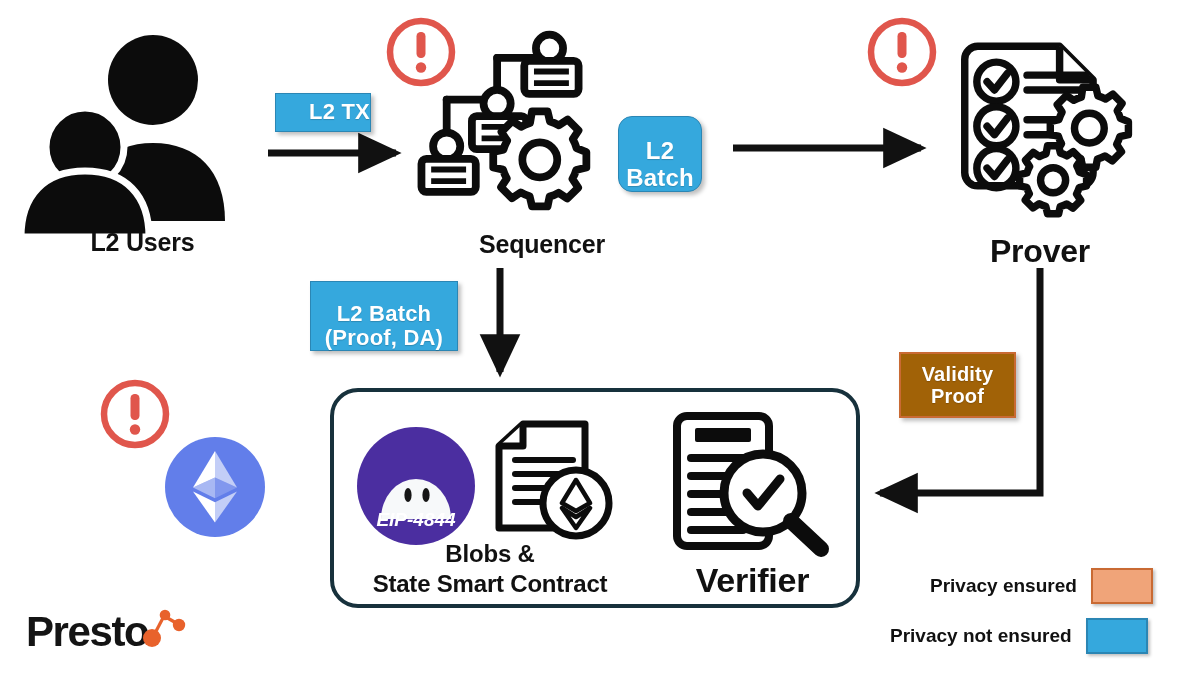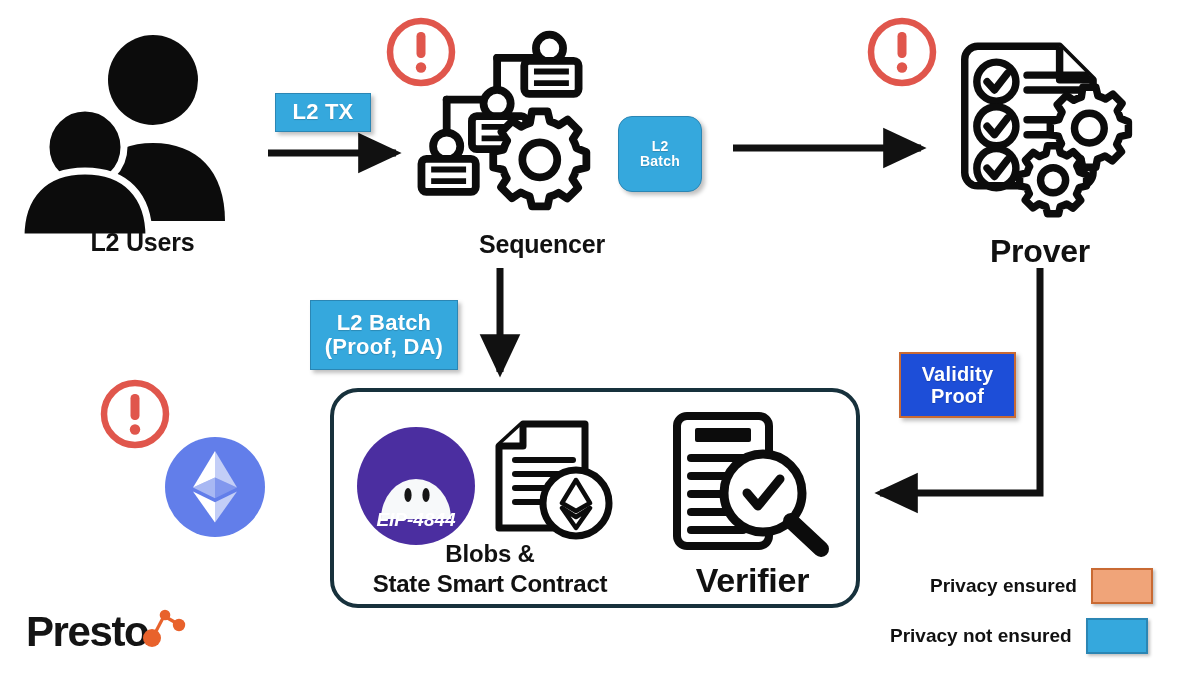--- a/index.html
+++ b/index.html
@@ -22,23 +22,24 @@
   
   .chip{
     display:flex; align-items:center; justify-content:center;
     text-align:center; color:#ffffff; font-weight:bold;
     line-height:1.1; letter-spacing:.2px;
     text-shadow:0 1px 1px rgba(0,0,0,.18);
   }
   .chip-blue{
     background:#35a8dd; border:1.5px solid #2b86b4;
     box-shadow:3px 3px 4px rgba(0,0,0,.25);
+    justify-content:flex-end;
   }
   .chip-orange{
-    background:#1d4ed8; border:2px solid #c96a33;
+    background:#a16207; border:2px solid #c96a33;
     box-shadow:3px 3px 4px rgba(0,0,0,.25);
   }
   .chip-round{ border-radius:14px; }
 
   
   .legend-row{ display:flex; align-items:center; gap:14px; }
   .legend-text{ font-weight:bold; font-size:19px; color:#111; white-space:nowrap; }
   .legend-swatch{ width:62px; height:36px; }
   .sw-orange{ background:#f0a479; border:2.5px solid #c96a33; box-shadow:2px 2px 3px rgba(0,0,0,.25); }
   .sw-blue{ background:#35a8dd; border:2.5px solid #2b86b4; box-shadow:2px 2px 3px rgba(0,0,0,.25); }
@@ -124,21 +125,21 @@
     <line x1="28" y1="150" x2="64" y2="150" stroke="#0c0c0c" stroke-width="6"></line>
     <line x1="28" y1="162" x2="64" y2="162" stroke="#0c0c0c" stroke-width="6"></line>
 
     <g transform="translate(140,140)">
       <path fill="#fff" stroke="#0c0c0c" stroke-width="8" stroke-linejoin="round" d="M-8,-50 h16 l2.5,10.5 a41,41 0 0 1 9.2,3.9 l9-6 11.3,11.3 -6,9 a41,41 0 0 1 3.9,9.2 L48,-8 v16 l-10.5,2.5 a41,41 0 0 1 -3.9,9.2 l6,9 -11.3,11.3 -9,-6 a41,41 0 0 1 -9.2,3.9 L8,48 h-16 l-2.5,-10.5 a41,41 0 0 1 -9.2,-3.9 l-9,6 -11.3,-11.3 6,-9 a41,41 0 0 1 -3.9,-9.2 L-48,8 v-16 l10.5,-2.5 a41,41 0 0 1 3.9,-9.2 l-6,-9 11.3,-11.3 9,6 a41,41 0 0 1 9.2,-3.9 z"></path>
       <circle r="18" fill="#fff" stroke="#0c0c0c" stroke-width="8"></circle>
     </g>
   </svg>
   <div class="abs node-label" style="left:395px;top:230px;width:210px;font-size:25px;text-align:right;">Sequencer</div>
 
-  <div class="abs chip chip-blue chip-round" style="left:618px;top:116px;width:84px;height:76px;font-size:14px;flex-direction:column;">
+  <div class="abs chip chip-blue chip-round" style="left:618px;top:116px;width:84px;height:76px;font-size:24px;flex-direction:column;">
     <span>L2</span>
     <span>Batch</span>
   </div>
 
   <svg class="abs" style="left:866px;top:16px;width:72px;height:72px;" viewBox="0 0 72 72">
     <circle cx="36" cy="36" r="31" fill="none" stroke="#e0564c" stroke-width="6.5"></circle>
     <rect x="31.5" y="16" width="9" height="26" rx="4.2" fill="#e0564c"></rect>
     <circle cx="36" cy="51.5" r="5.2" fill="#e0564c"></circle>
   </svg>
 
@@ -167,21 +168,21 @@
       <circle r="16" fill="#fff" stroke="#0c0c0c" stroke-width="8"></circle>
     </g>
 
     <g transform="translate(113,168)">
       <path fill="#fff" stroke="#0c0c0c" stroke-width="8" stroke-linejoin="round" d="M-6,-37 h12 l1.9,7.9 a31,31 0 0 1 6.9,2.9 l6.8,-4.5 8.4,8.4 -4.5,6.8 a31,31 0 0 1 2.9,6.9 L36,-6 v12 l-7.9,1.9 a31,31 0 0 1 -2.9,6.9 l4.5,6.8 -8.4,8.4 -6.8,-4.5 a31,31 0 0 1 -6.9,2.9 L6,36 h-12 l-1.9,-7.9 a31,31 0 0 1 -6.9,-2.9 l-6.8,4.5 -8.4,-8.4 4.5,-6.8 a31,31 0 0 1 -2.9,-6.9 L-36,6 v-12 l7.9,-1.9 a31,31 0 0 1 2.9,-6.9 l-4.5,-6.8 8.4,-8.4 6.8,4.5 a31,31 0 0 1 6.9,-2.9 z"></path>
       <circle r="13.5" fill="#fff" stroke="#0c0c0c" stroke-width="8"></circle>
     </g>
   </svg>
   <div class="abs node-label" style="left:940px;top:234px;width:200px;font-size:32px;">Prover</div>
 
-  <div class="abs chip chip-blue" style="left:310px;top:281px;width:148px;height:70px;font-size:22px;flex-direction:column;margin-top:19px;">
+  <div class="abs chip chip-blue" style="left:310px;top:281px;width:148px;height:70px;font-size:22px;flex-direction:column;">
     <span>L2 Batch</span>
     <span>(Proof, DA)</span>
   </div>
 
   <div class="abs chip chip-orange" style="left:899px;top:352px;width:117px;height:66px;font-size:20px;flex-direction:column;">
     <span>Validity</span>
     <span>Proof</span>
   </div>
 
   <svg class="abs" style="left:99px;top:378px;width:72px;height:72px;" viewBox="0 0 72 72">

